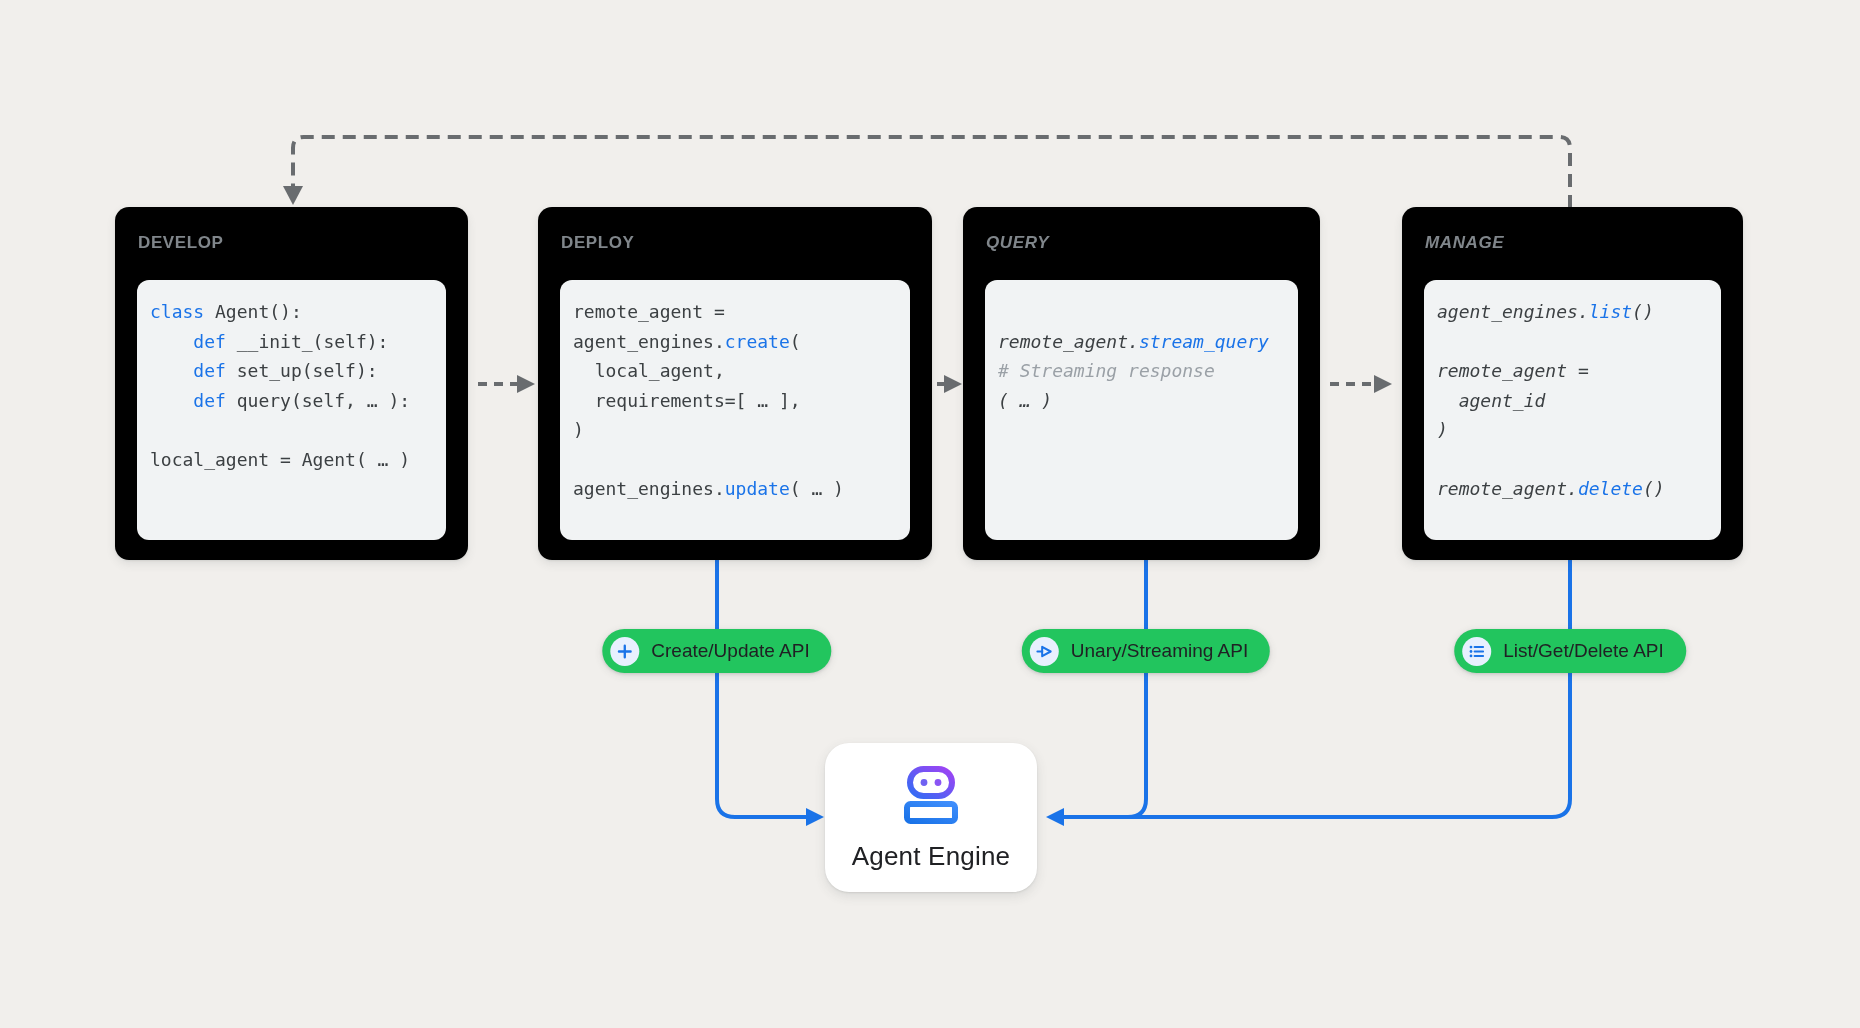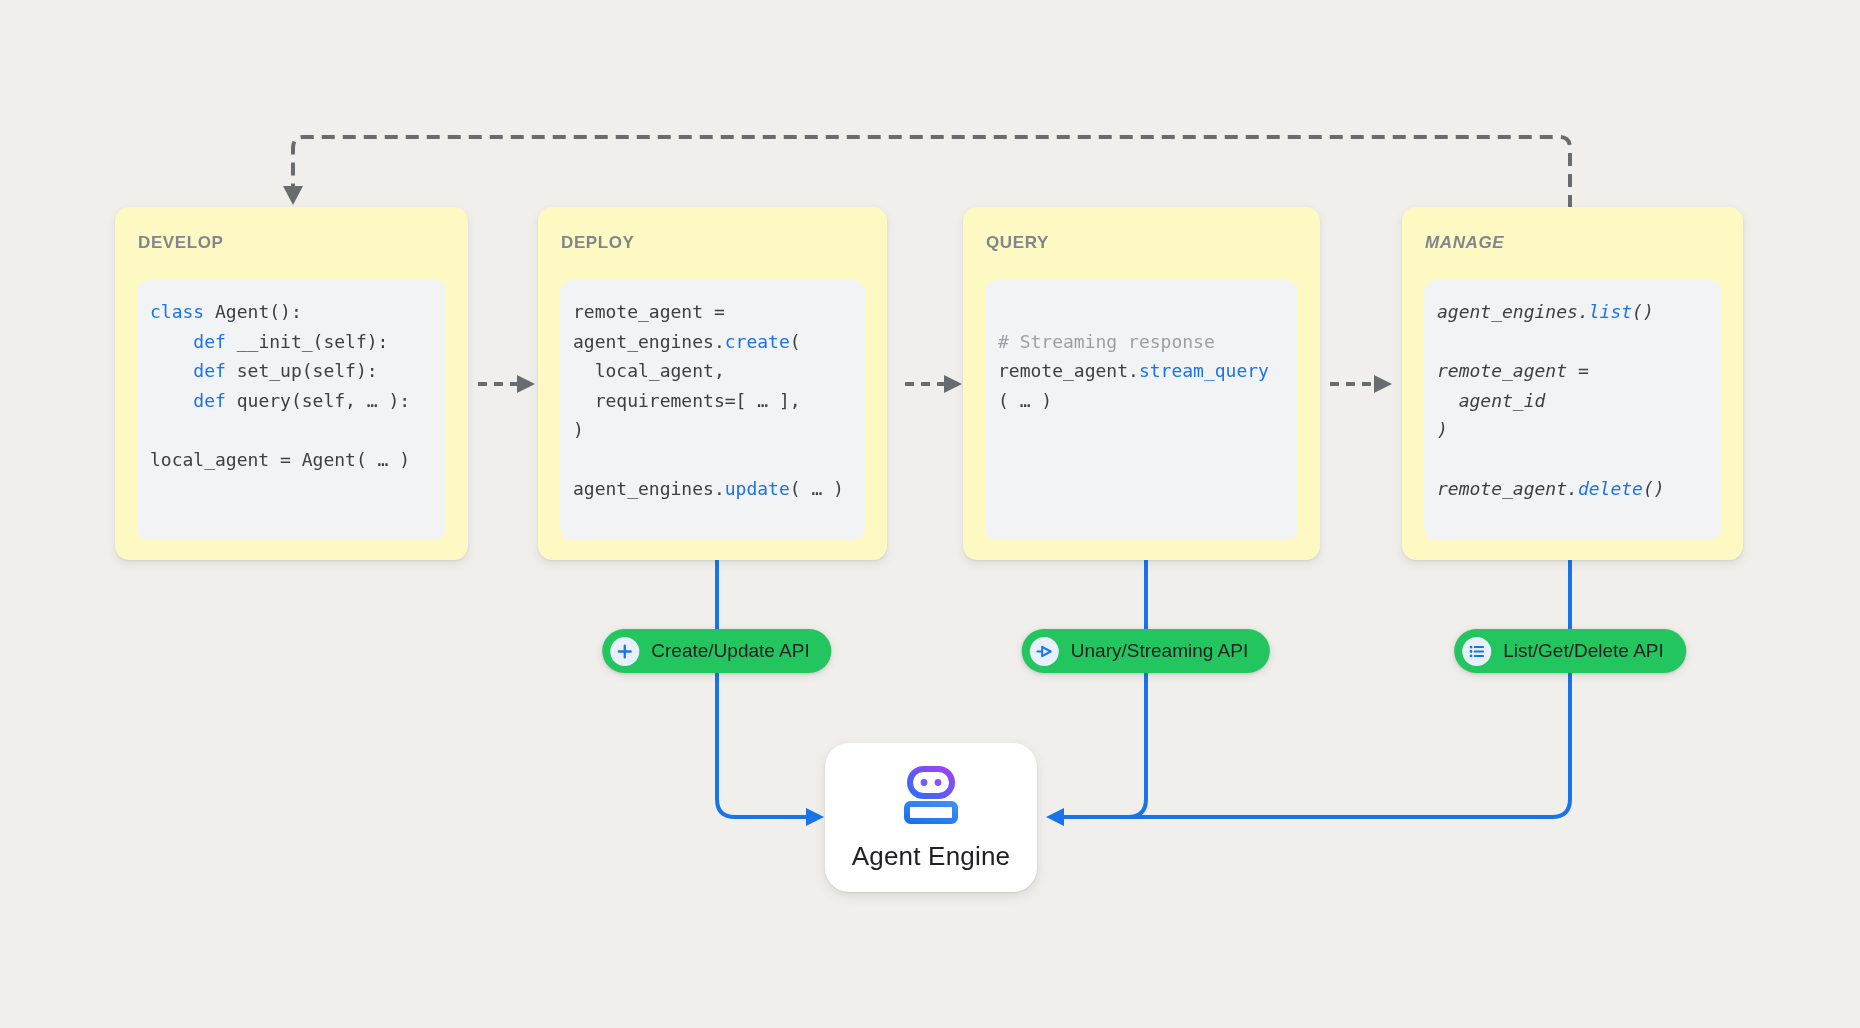--- a/index.html
+++ b/index.html
@@ -8,21 +8,21 @@
     background:#f1efec;
     font-family:"Liberation Sans",sans-serif;
     overflow:hidden;
     position:relative;
   }
   #canvas{position:absolute;left:0;top:0;width:1860px;height:1028px;}
   svg.connectors{position:absolute;left:0;top:0;}
 
   .card{
     position:absolute;top:207px;height:353px;
-    background:#fef9c3;border-radius:14px;
+    background:#000000;border-radius:14px;
     box-shadow:0 1px 2px rgba(60,64,67,.10),0 4px 10px rgba(60,64,67,.10);
   }
   .card .title{
     margin:26px 0 0 23px;
     font-size:17px;font-weight:700;letter-spacing:.6px;
     color:#80868b;
   }
   .codebox{
     position:absolute;left:22px;right:22px;top:73px;height:260px;
     background:#f1f3f4;border-radius:12px;
@@ -95,39 +95,39 @@
     <div class="codebox">
         <div class="cl"><span class="kw">class </span><span>Agent():</span></div>
         <div class="cl"><span>    </span><span class="kw">def </span><span>__init_(self):</span></div>
         <div class="cl"><span>    </span><span class="kw">def </span><span>set_up(self):</span></div>
         <div class="cl"><span>    </span><span class="kw">def </span><span>query(self, … ):</span></div>
         <div class="cl">&nbsp;</div>
         <div class="cl"><span>local_agent = Agent( … )</span></div>
       </div>
   </div>
 
-  <div class="card" style="left:538px;width:349px;">
+  <div class="card" style="left:538px;width:394px;">
     <div class="title">DEPLOY</div>
     <div class="codebox">
         <div class="cl"><span>remote_agent =</span></div>
         <div class="cl"><span>agent_engines.</span><span class="fn">create</span><span>(</span></div>
         <div class="cl"><span>  local_agent,</span></div>
         <div class="cl"><span>  requirements=[ … ],</span></div>
         <div class="cl"><span>)</span></div>
         <div class="cl">&nbsp;</div>
         <div class="cl"><span>agent_engines.</span><span class="fn">update</span><span>( … )</span></div>
       </div>
   </div>
 
-  <div class="card" style="left:963px;width:357px;">
+  <div class="card" style="left:963px;width:357px;font-style:italic;">
     <div class="title">QUERY</div>
     <div class="codebox">
         <div class="cl">&nbsp;</div>
+        <div class="cl"><span>remote_agent.</span><span class="fn">stream_query</span></div>
         <div class="cl"><span class="cm"># Streaming response</span></div>
-        <div class="cl"><span>remote_agent.</span><span class="fn">stream_query</span></div>
         <div class="cl"><span>( … )</span></div>
       </div>
   </div>
 
   <div class="card" style="left:1402px;width:341px;font-style:italic;">
     <div class="title">MANAGE</div>
     <div class="codebox">
         <div class="cl"><span>agent_engines.</span><span class="fn">list</span><span>()</span></div>
         <div class="cl">&nbsp;</div>
         <div class="cl"><span>remote_agent =</span></div>

